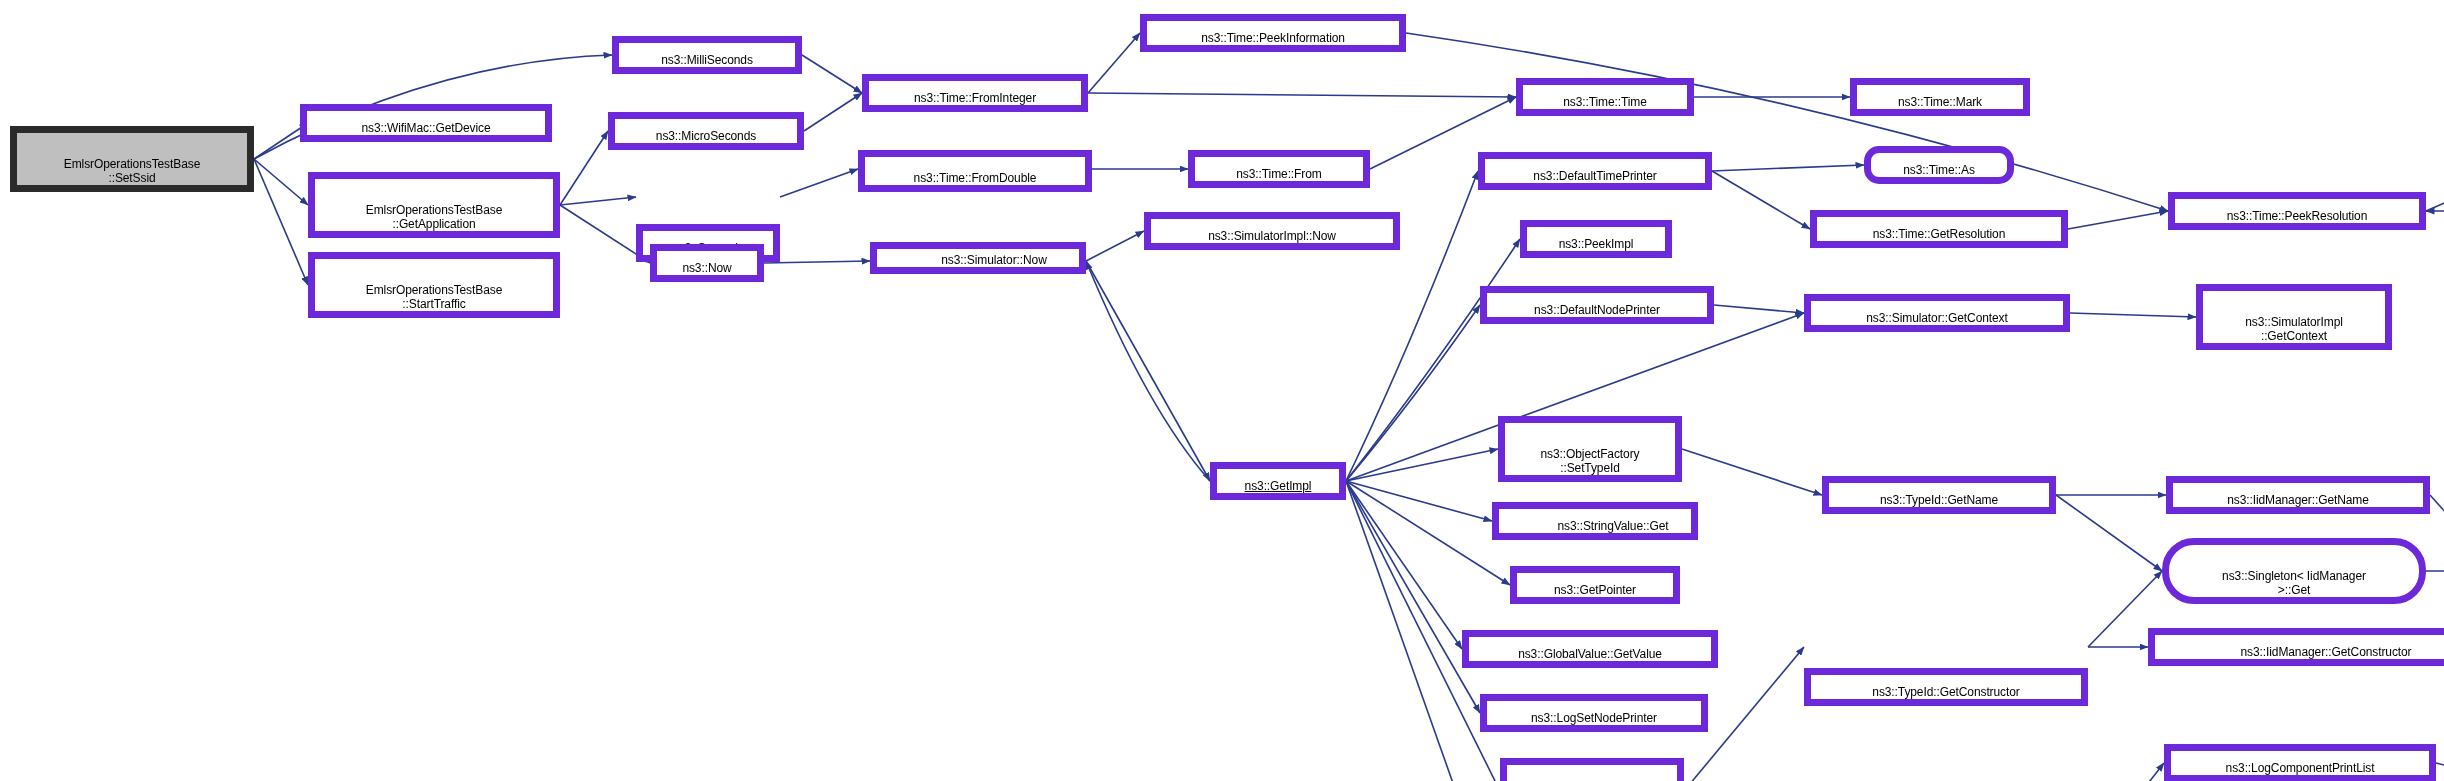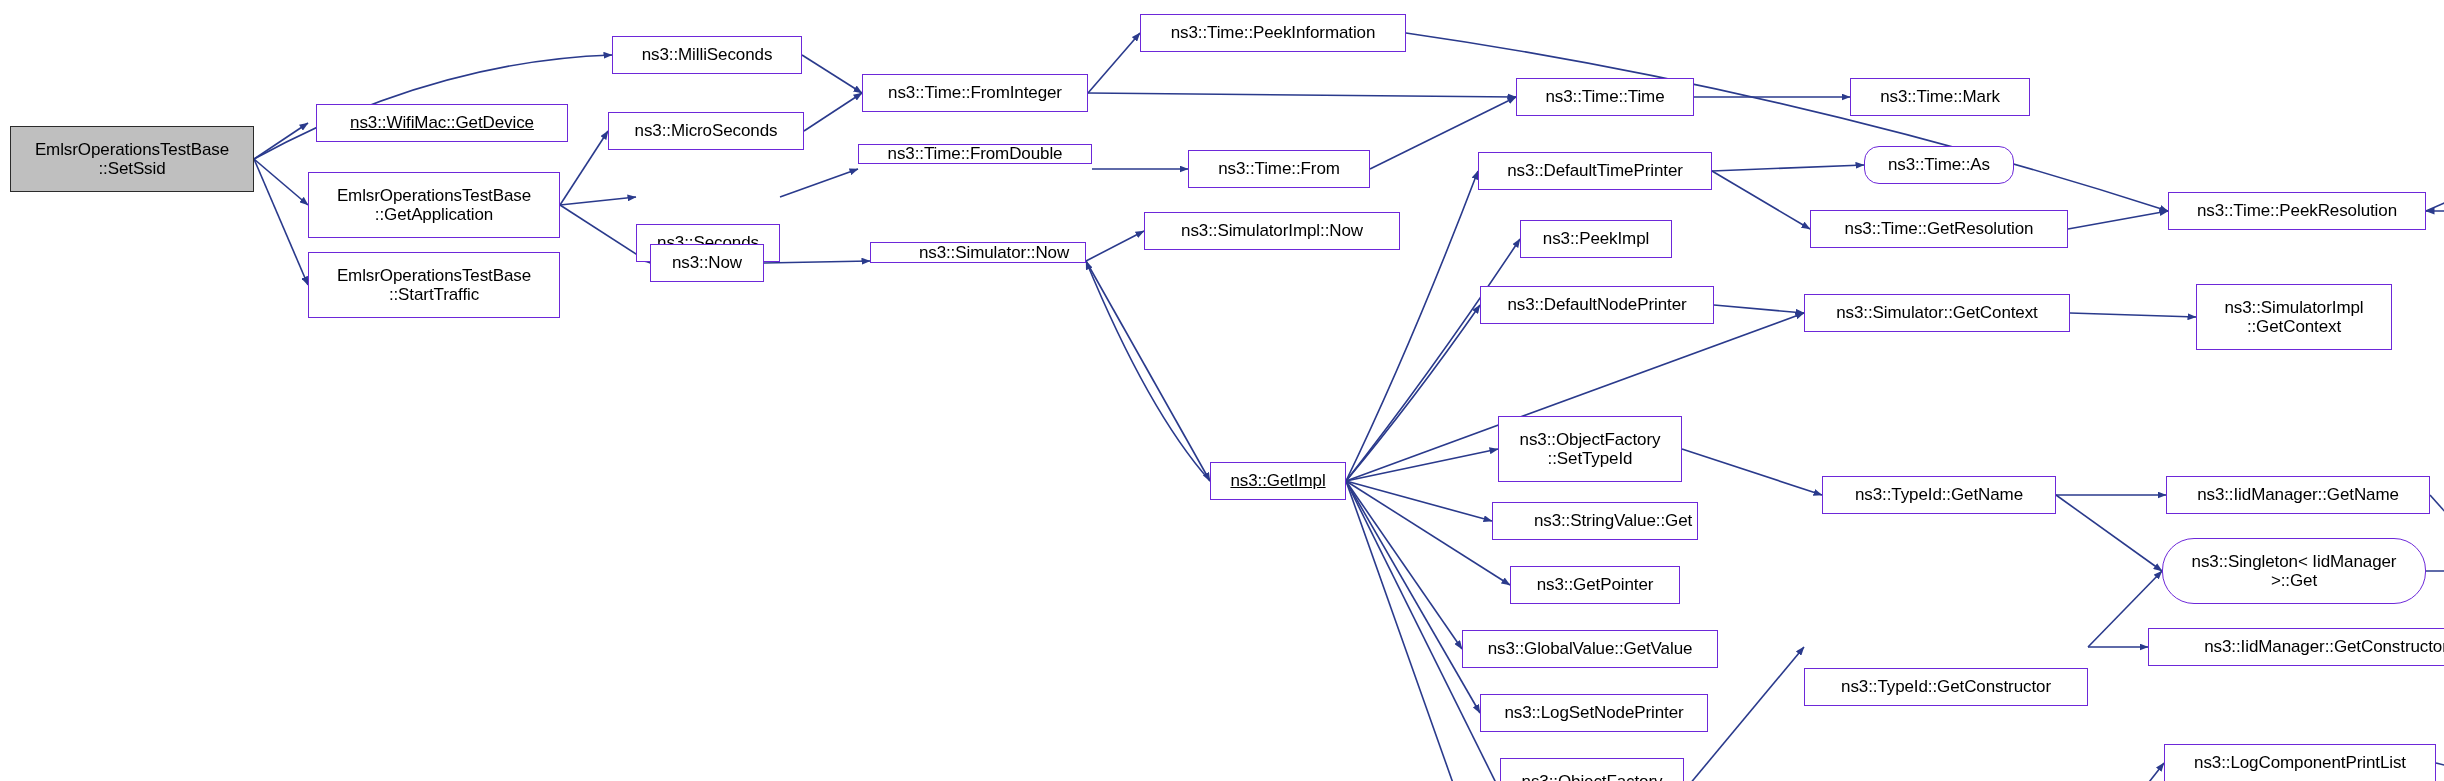--- a/index.html
+++ b/index.html
@@ -18,29 +18,29 @@
   #edges {
     position: absolute;
     left: 0; top: 0;
     width: 2444px;
     height: 781px;
     pointer-events: none;
   }
   .node {
     position: absolute;
     box-sizing: border-box;
-    border: 1px solid #6d28d9;
+    border: 7px solid #6d28d9;
     background: #ffffff;
     color: #000000;
     display: flex;
-    align-items: center;
+    align-items: flex-end;
     justify-content: center;
     text-align: center;
     line-height: 1.12;
-    font-size: 17px;
+    font-size: 12px;
     letter-spacing: -0.1px;
     white-space: pre-line;
     z-index: 2;
   }
   .node.root {
     background: #bfbfbf;
     border-color: #2b2b2b;
   }
   .node span { display: block; pointer-events: none; }
 </style>
@@ -109,32 +109,32 @@
         <path d="M2084,865 L2168,907" fill="none" stroke="#2a3a8c" stroke-width="1.6" marker-end="url(#arrow)"></path>
         <path d="M2084,865 L2220,981" fill="none" stroke="#2a3a8c" stroke-width="1.6" marker-end="url(#arrow)"></path>
         <path d="M2436,763 L2558,793" fill="none" stroke="#2a3a8c" stroke-width="1.6" marker-end="url(#arrow)"></path>
         <path d="M2410,827 L2558,793" fill="none" stroke="#2a3a8c" stroke-width="1.6" marker-end="url(#arrow)"></path>
         <path d="M2416,907 L2544,907" fill="none" stroke="#2a3a8c" stroke-width="1.6" marker-end="url(#arrow)"></path>
       </g>
   </svg>
   <div id="node-layer">
       <div class="node root" style="left: 10px; top: 126px; width: 244px; height: 66px;"><span>EmlsrOperationsTestBase
 ::SetSsid</span></div>
-      <div class="node" style="left: 316px; top: 104px; width: 252px; height: 38px; text-decoration: underline;"><span>ns3::WifiMac::GetDevice</span></div>
+      <div class="node" style="left: 300px; top: 104px; width: 252px; height: 38px;"><span>ns3::WifiMac::GetDevice</span></div>
       <div class="node" style="left: 308px; top: 172px; width: 252px; height: 66px;"><span>EmlsrOperationsTestBase
 ::GetApplication</span></div>
       <div class="node" style="left: 308px; top: 252px; width: 252px; height: 66px;"><span>EmlsrOperationsTestBase
 ::StartTraffic</span></div>
       <div class="node" style="left: 612px; top: 36px; width: 190px; height: 38px;"><span>ns3::MilliSeconds</span></div>
       <div class="node" style="left: 608px; top: 112px; width: 196px; height: 38px;"><span>ns3::MicroSeconds</span></div>
       <div class="node" style="left: 636px; top: 178px; width: 144px; height: 38px; margin-top: 46px;"><span>ns3::Seconds</span></div>
       <div class="node" style="left: 650px; top: 244px; width: 114px; height: 38px;"><span>ns3::Now</span></div>
       <div class="node" style="left: 862px; top: 74px; width: 226px; height: 38px;"><span>ns3::Time::FromInteger</span></div>
-      <div class="node" style="left: 858px; top: 144px; width: 234px; height: 20px;"><span>ns3::Time::FromDouble</span></div>
-      <div class="node" style="left: 870px; top: 242px; width: 216px; height: 21px; padding-left: 32px;"><span>ns3::Simulator::Now</span></div>
+      <div class="node" style="left: 858px; top: 150px; width: 234px; height: 42px;"><span>ns3::Time::FromDouble</span></div>
+      <div class="node" style="left: 870px; top: 242px; width: 216px; height: 32px; padding-left: 32px;"><span>ns3::Simulator::Now</span></div>
       <div class="node" style="left: 1210px; top: 462px; width: 136px; height: 38px; text-decoration: underline;"><span>ns3::GetImpl</span></div>
       <div class="node" style="left: 1140px; top: 14px; width: 266px; height: 38px;"><span>ns3::Time::PeekInformation</span></div>
       <div class="node" style="left: 1188px; top: 150px; width: 182px; height: 38px;"><span>ns3::Time::From</span></div>
       <div class="node" style="left: 1144px; top: 212px; width: 256px; height: 38px;"><span>ns3::SimulatorImpl::Now</span></div>
       <div class="node" style="left: 1478px; top: 152px; width: 234px; height: 38px;"><span>ns3::DefaultTimePrinter</span></div>
       <div class="node" style="left: 1520px; top: 220px; width: 152px; height: 38px;"><span>ns3::PeekImpl</span></div>
       <div class="node" style="left: 1480px; top: 286px; width: 234px; height: 38px;"><span>ns3::DefaultNodePrinter</span></div>
       <div class="node" style="left: 1498px; top: 416px; width: 184px; height: 66px;"><span>ns3::ObjectFactory
 ::SetTypeId</span></div>
       <div class="node" style="left: 1492px; top: 502px; width: 206px; height: 38px; padding-left: 36px;"><span>ns3::StringValue::Get</span></div>

